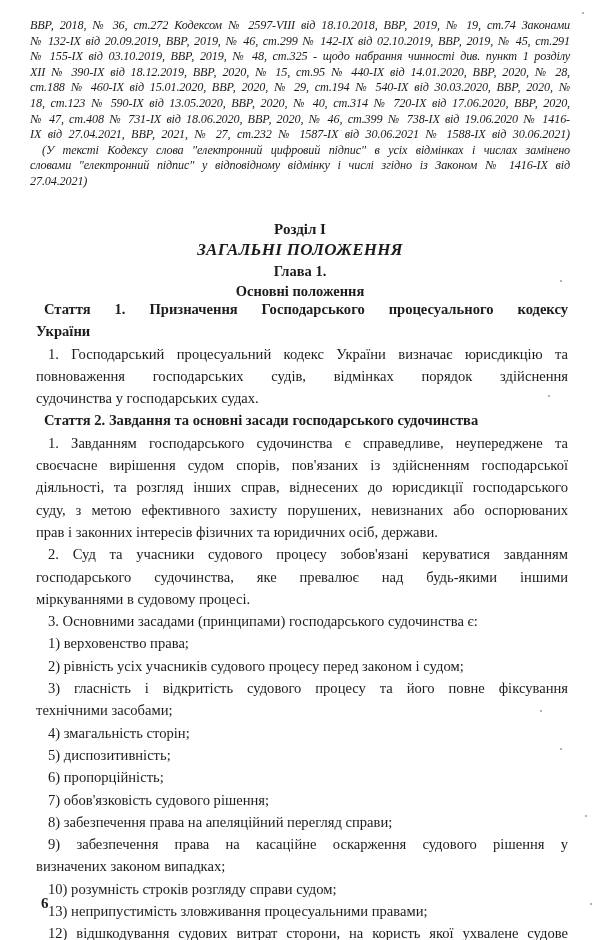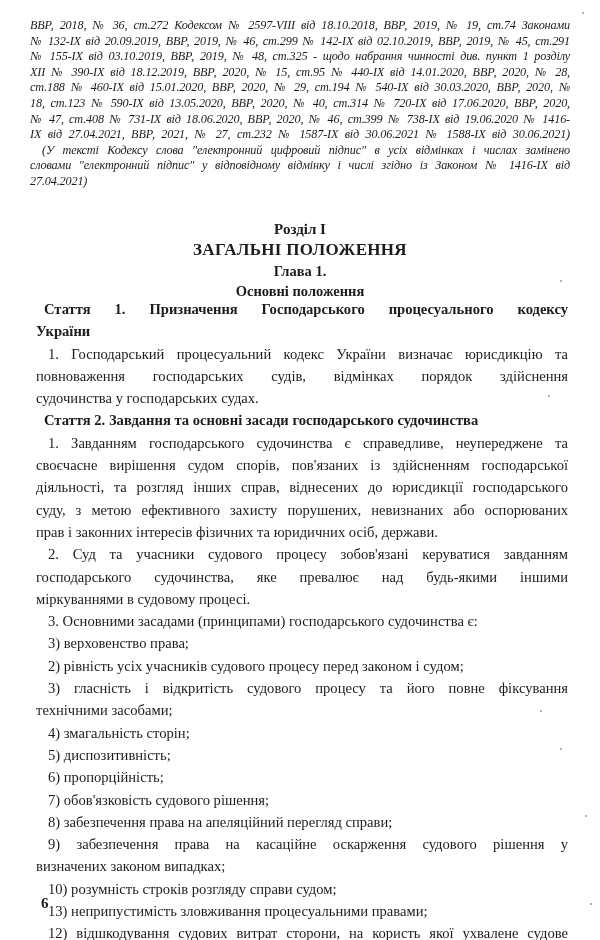--- a/index.html
+++ b/index.html
@@ -15,21 +15,21 @@
     position: absolute; left: 30px; top: 18px; width: 540px;
     font-style: italic; font-size: 12.2px; line-height: 15.6px;
     text-align: justify; letter-spacing: -0.15px;
   }
   .amend .line { display: block; white-space: nowrap; text-align-last: justify; }
   .amend .line.last { text-align-last: left; }
   .note { margin-top: 0; }
   .note .line.first { padding-left: 12px; }
   .headings { position: absolute; left: 0; top: 219px; width: 600px; text-align: center; font-weight: bold; }
   .h-razdil { font-size: 15px; line-height: 20px; }
-  .h-general { font-size: 17px; line-height: 22px; letter-spacing: 0.3px; }
+  .h-general { font-size: 17px; line-height: 22px; letter-spacing: 0.3px; font-style: italic; }
   .h-chapter { font-size: 14.5px; line-height: 20px; }
   .h-basic { font-size: 14.5px; line-height: 21px; }
   .body {
     position: absolute; left: 36px; top: 298px; width: 532px;
     font-size: 14.6px; line-height: 22.3px;
   }
   .row { display: block; white-space: nowrap; }
   .row.j { text-align: justify; text-align-last: justify; }
   .row.ind { padding-left: 12px; }
   .row.art { font-weight: bold; }
@@ -79,21 +79,21 @@
     <span class="row art ind">Стаття 2. Завдання та основні засади господарського судочинства</span>
     <span class="row ind j">1. Завданням господарського судочинства є справедливе, неупереджене та</span>
     <span class="row j">своєчасне вирішення судом спорів, пов'язаних із здійсненням господарської</span>
     <span class="row j">діяльності, та розгляд інших справ, віднесених до юрисдикції господарського</span>
     <span class="row j">суду, з метою ефективного захисту порушених, невизнаних або оспорюваних</span>
     <span class="row">прав і законних інтересів фізичних та юридичних осіб, держави.</span>
     <span class="row ind j">2. Суд та учасники судового процесу зобов'язані керуватися завданням</span>
     <span class="row j">господарського судочинства, яке превалює над будь-якими іншими</span>
     <span class="row">міркуваннями в судовому процесі.</span>
     <span class="row ind">3. Основними засадами (принципами) господарського судочинства є:</span>
-    <span class="row ind">3) верховенство права;</span>
+    <span class="row ind">1) верховенство права;</span>
     <span class="row ind">2) рівність усіх учасників судового процесу перед законом і судом;</span>
     <span class="row ind j">3) гласність і відкритість судового процесу та його повне фіксування</span>
     <span class="row">технічними засобами;</span>
     <span class="row ind">4) змагальність сторін;</span>
     <span class="row ind">5) диспозитивність;</span>
     <span class="row ind">6) пропорційність;</span>
     <span class="row ind">7) обов'язковість судового рішення;</span>
     <span class="row ind">8) забезпечення права на апеляційний перегляд справи;</span>
     <span class="row ind j">9) забезпечення права на касаційне оскарження судового рішення у</span>
     <span class="row">визначених законом випадках;</span>

